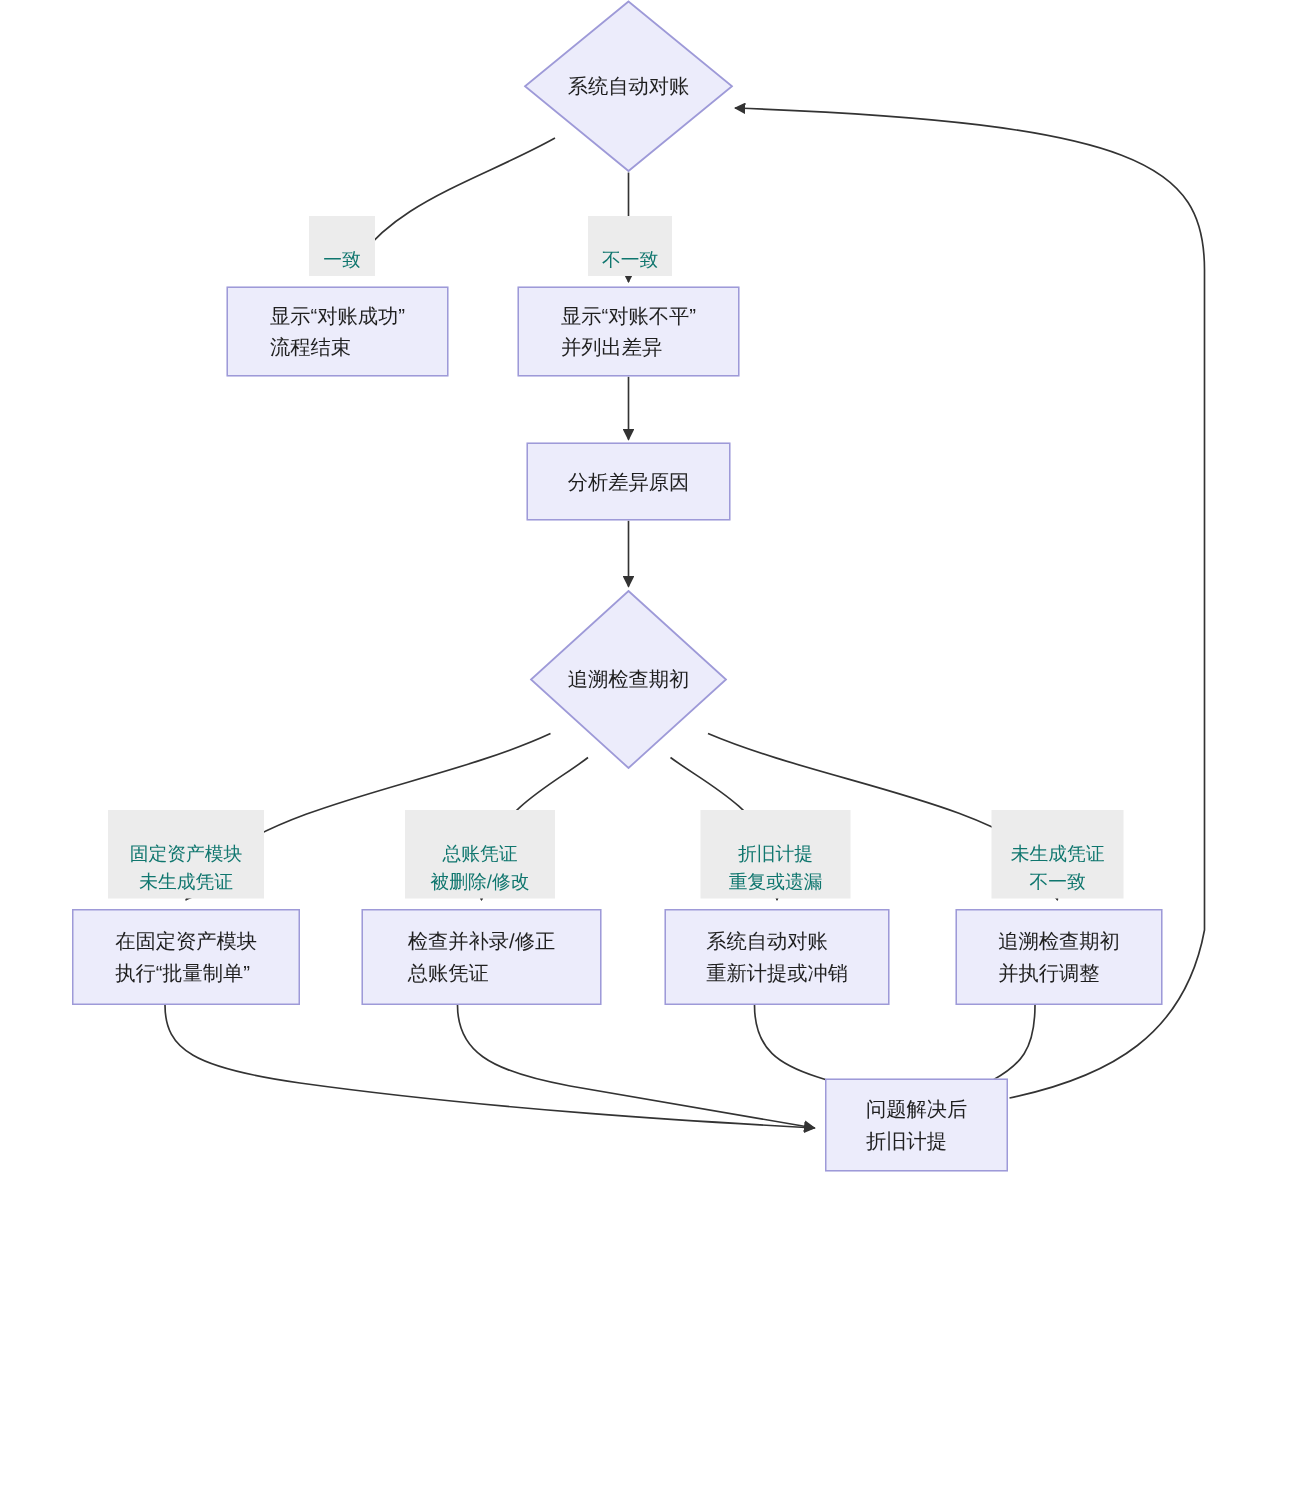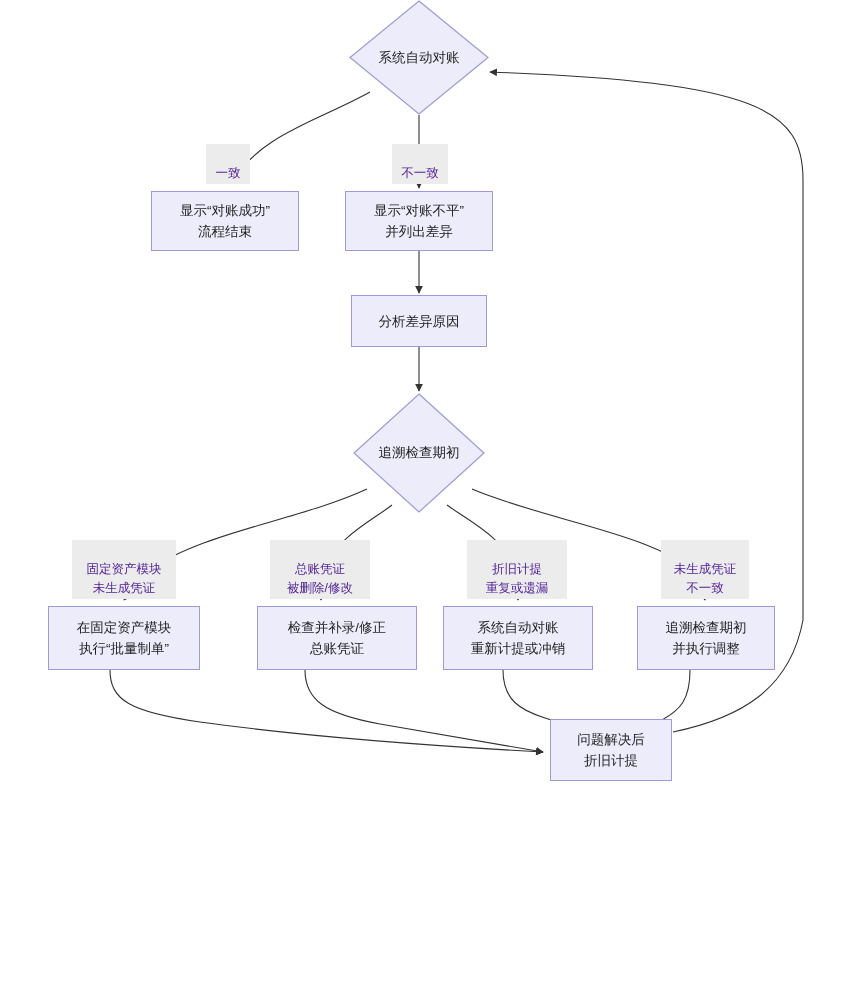--- a/index.html
+++ b/index.html
@@ -22,21 +22,20 @@
     height: 1000px;
   }
   .node {
     position: absolute;
     box-sizing: border-box;
     background: #ECECFB;
     border: 1px solid #9E9AD8;
     display: flex;
     align-items: center;
     justify-content: center;
-    text-align: center;
     color: #1f1f1f;
     font-size: 13.5px;
     line-height: 21px;
     white-space: pre-line;
     z-index: 3;
   }
   .diamond-wrap {
     position: absolute;
     display: flex;
     align-items: center;
@@ -54,21 +53,21 @@
     font-size: 13.5px;
     line-height: 20px;
     color: #1f1f1f;
     text-align: center;
     white-space: pre-line;
     pointer-events: none;
   }
   .edge-label {
     position: absolute;
     background: #ECECEC;
-    color: #4c1d95;
+    color: #0f766e;
     font-size: 12.5px;
     line-height: 19px;
     text-align: center;
     white-space: pre-line;
     padding: 1px 3px;
     box-sizing: border-box;
     z-index: 4;
   }
 </style>
 </head>
@@ -125,21 +124,21 @@
       <polygon points="66,1 131,60 66,119 1,60" fill="#ECECFB" stroke="#9E9AD8" stroke-width="1.2"></polygon>
     </svg>
     <span class="diamond-label">追溯检查期初</span>
   </div>
 
   <div class="node" style="left:48px; top:606px; width:152px; height:64px;">
     <span>在固定资产模块
 执行“批量制单”</span>
   </div>
 
-  <div class="node" style="left:241px; top:606px; width:160px; height:64px;margin-left:16px;">
+  <div class="node" style="left:241px; top:606px; width:160px; height:64px;">
     <span>检查并补录/修正
 总账凭证</span>
   </div>
 
   <div class="node" style="left:443px; top:606px; width:150px; height:64px;">
     <span>系统自动对账
 重新计提或冲销</span>
   </div>
 
   <div class="node" style="left:637px; top:606px; width:138px; height:64px;">

